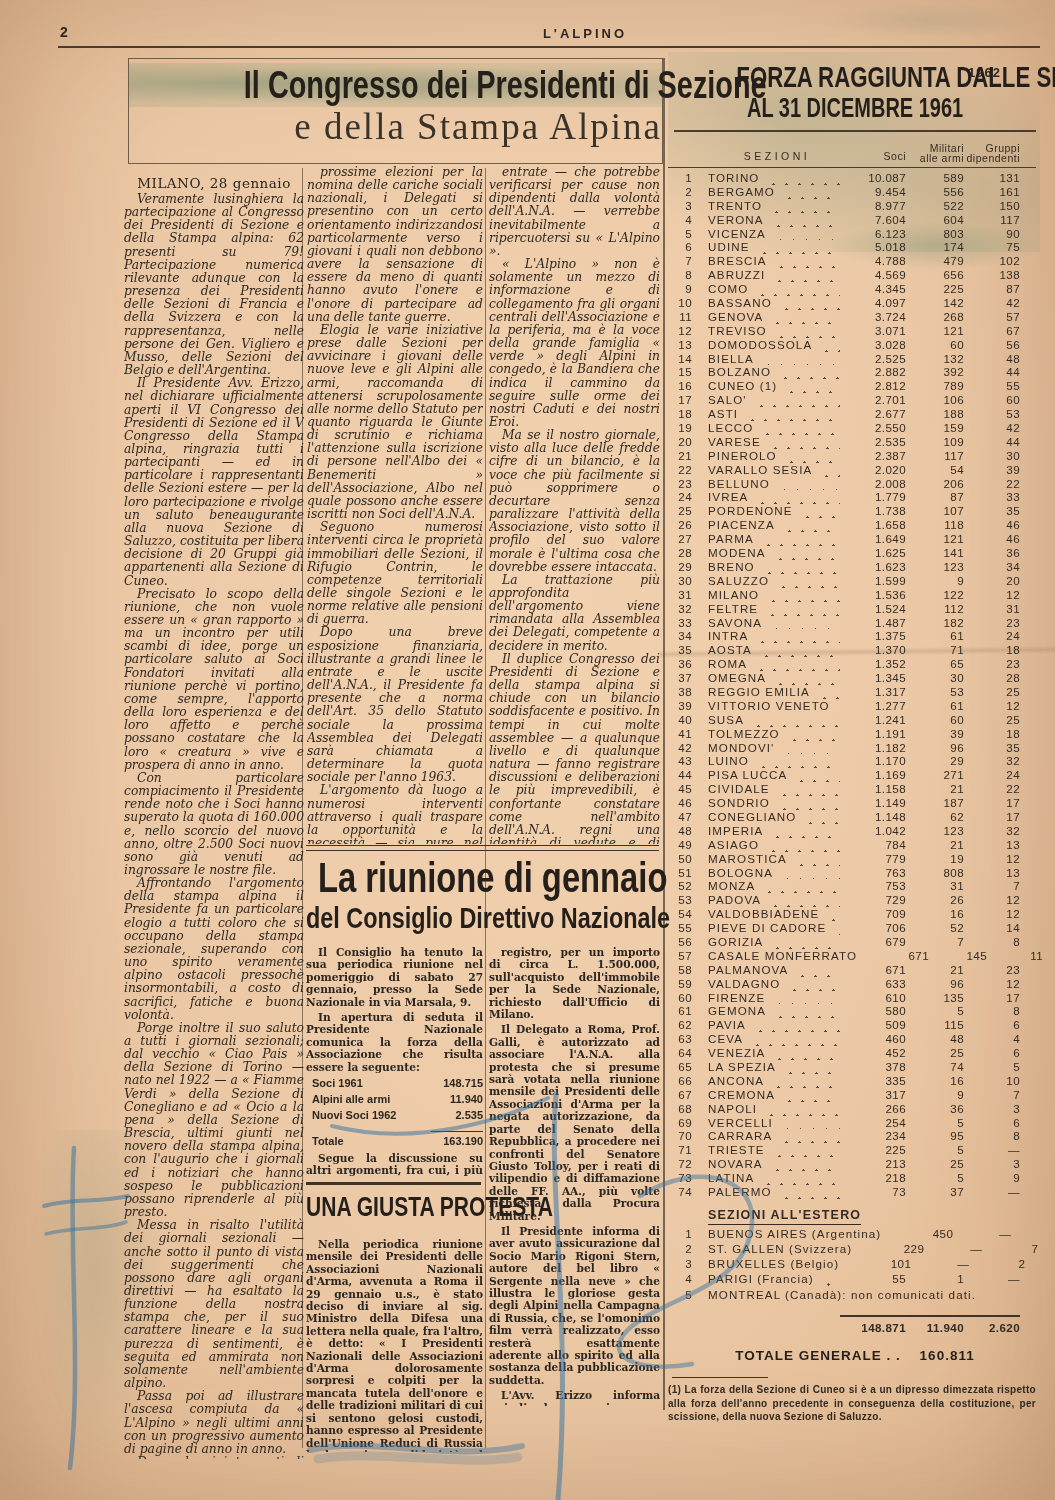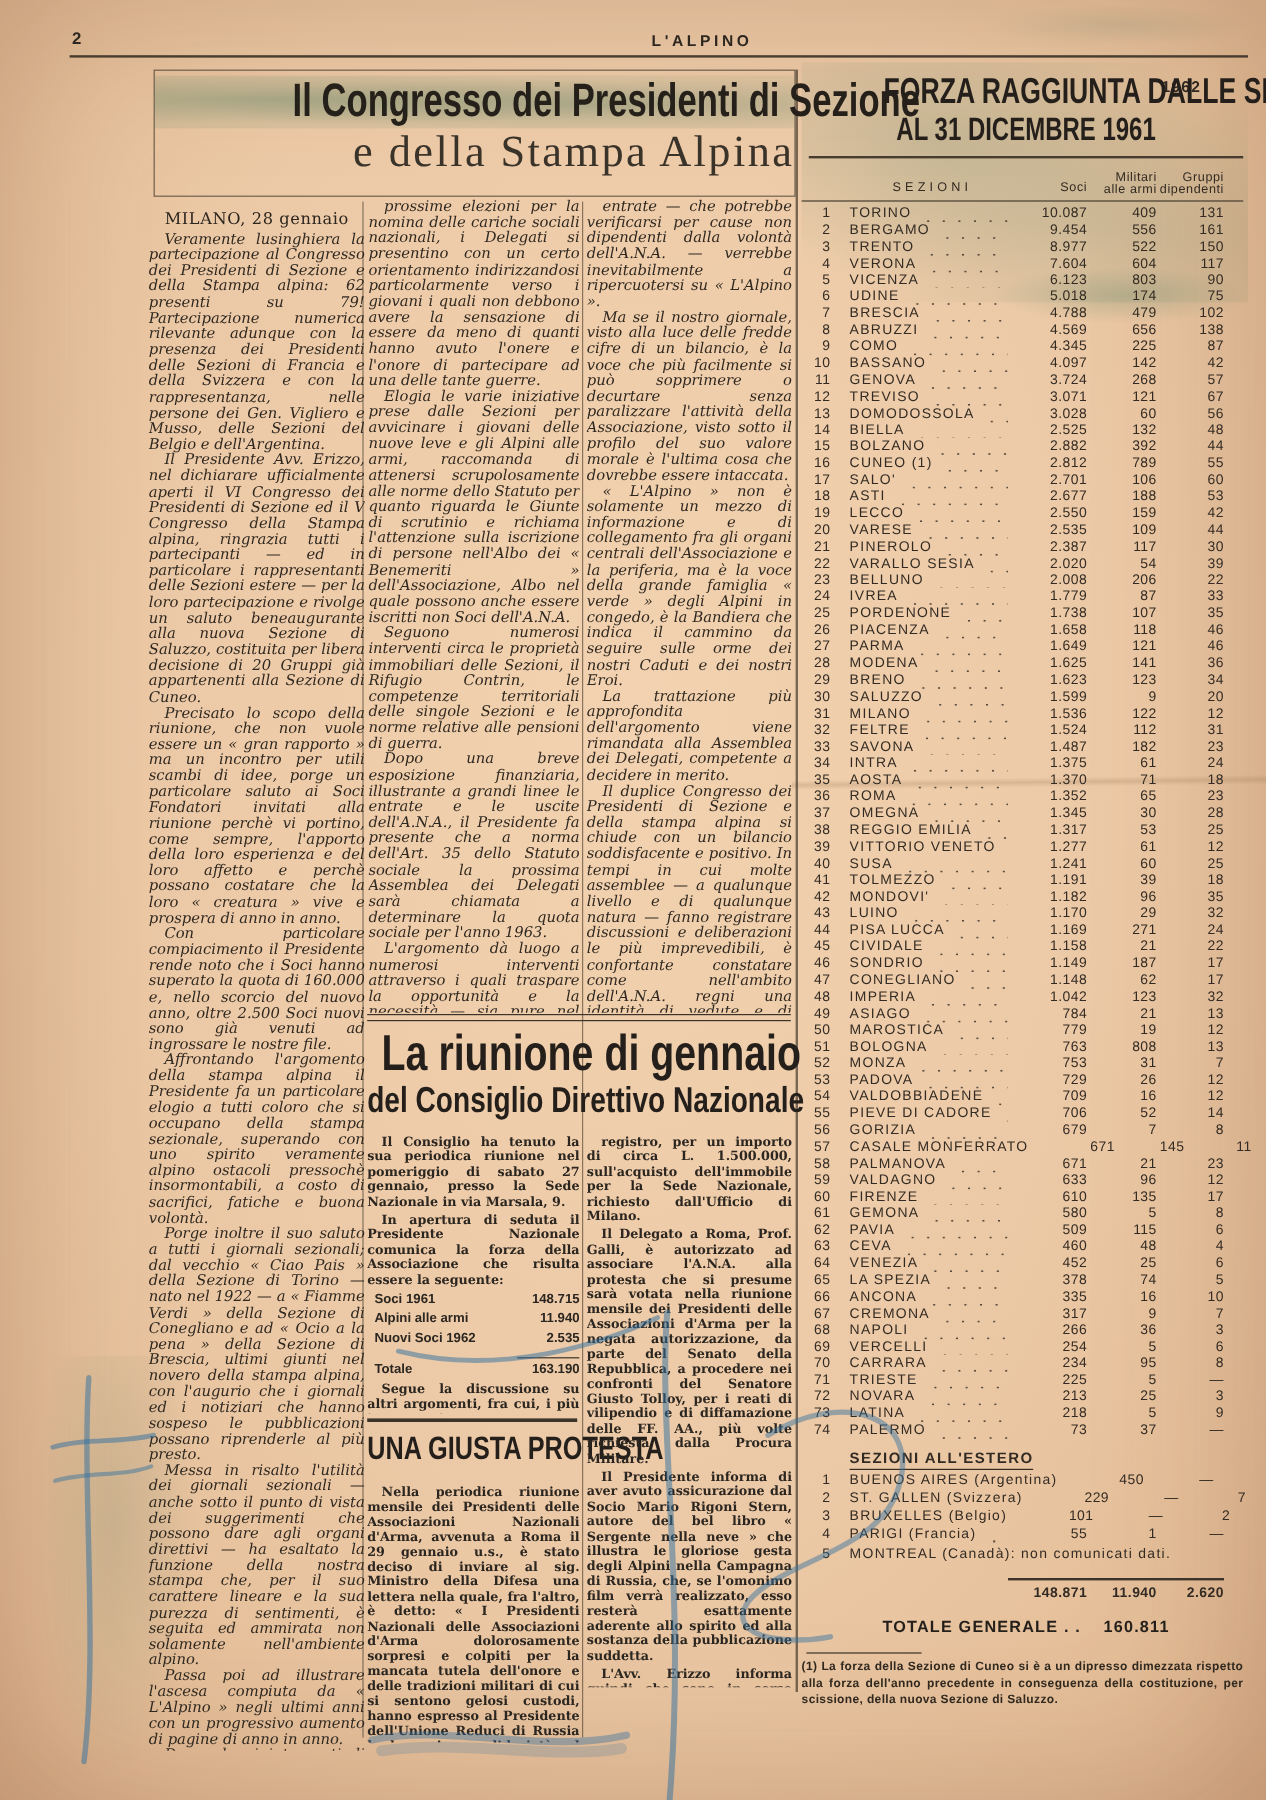--- a/index.html
+++ b/index.html
@@ -129,22 +129,22 @@
   <div class="col art1" id="c2">
       <p>prossime elezioni per la nomina delle cariche sociali nazionali, i Delegati si presentino con un certo orientamento indirizzandosi particolarmente verso i giovani i quali non debbono avere la sensazione di essere da meno di quanti hanno avuto l'onere e l'onore di partecipare ad una delle tante guerre.</p>
       <p>Elogia le varie iniziative prese dalle Sezioni per avvicinare i giovani delle nuove leve e gli Alpini alle armi, raccomanda di attenersi scrupolosamente alle norme dello Statuto per quanto riguarda le Giunte di scrutinio e richiama l'attenzione sulla iscrizione di persone nell'Albo dei « Benemeriti » dell'Associazione, Albo nel quale possono anche essere iscritti non Soci dell'A.N.A.</p>
       <p>Seguono numerosi interventi circa le proprietà immobiliari delle Sezioni, il Rifugio Contrin, le competenze territoriali delle singole Sezioni e le norme relative alle pensioni di guerra.</p>
       <p>Dopo una breve esposizione finanziaria, illustrante a grandi linee le entrate e le uscite dell'A.N.A., il Presidente fa presente che a norma dell'Art. 35 dello Statuto sociale la prossima Assemblea dei Delegati sarà chiamata a determinare la quota sociale per l'anno 1963.</p>
       <p>L'argomento dà luogo a numerosi interventi attraverso i quali traspare la opportunità e la necessità — sia pure nel difforme parere di alcune Sezioni — di addivenire ad un lieve aggiornamento della quota sociale, che dia modo di assicurare la continuità nell'autosufficienza e nell'indipendenza finanziaria delle varie attività dell'Associazione.</p>
     </div>
   <div class="col art1" id="c3">
     <div>
         <p>entrate — che potrebbe verificarsi per cause non dipendenti dalla volontà dell'A.N.A. — verrebbe inevitabilmente a ripercuotersi su « L'Alpino ».</p>
+        <p>« L'Alpino » non è solamente un mezzo di informazione e di collegamento fra gli organi centrali dell'Associazione e la periferia, ma è la voce della grande famiglia « verde » degli Alpini in congedo, è la Bandiera che indica il cammino da seguire sulle orme dei nostri Caduti e dei nostri Eroi.</p>
         <p>Ma se il nostro giornale, visto alla luce delle fredde cifre di un bilancio, è la voce che più facilmente si può sopprimere o decurtare senza paralizzare l'attività della Associazione, visto sotto il profilo del suo valore morale è l'ultima cosa che dovrebbe essere intaccata.</p>
-        <p>« L'Alpino » non è solamente un mezzo di informazione e di collegamento fra gli organi centrali dell'Associazione e la periferia, ma è la voce della grande famiglia « verde » degli Alpini in congedo, è la Bandiera che indica il cammino da seguire sulle orme dei nostri Caduti e dei nostri Eroi.</p>
         <p>La trattazione più approfondita dell'argomento viene rimandata alla Assemblea dei Delegati, competente a decidere in merito.</p>
         <p>Il duplice Congresso dei Presidenti di Sezione e della stampa alpina si chiude con un bilancio soddisfacente e positivo. In tempi in cui molte assemblee — a qualunque livello e di qualunque natura — fanno registrare discussioni e deliberazioni le più imprevedibili, è confortante constatare come nell'ambito dell'A.N.A. regni una identità di vedute e di intenti che mai vengono a smentire le gloriose tradizioni delle Truppe Alpine e gli scopi e le finalità dell'Associazione.</p>
       </div>
 
   </div>
 
   <div class="a2rule"></div>
   <div class="a2title">
     <div class="a2l1"><span class="condL">La riunione di gennaio</span></div>
     <div class="a2l2"><span class="condL">del Consiglio Direttivo Nazionale</span></div>
@@ -211,21 +211,21 @@
           <span>dipendenti</span>
         </span>
     </div>
     <div class="thead-rule"></div>
     <div class="rows">
         <div class="trow">
           <span class="tnum">1</span>
           <span class="tname">TORINO</span>
           <span class="dots"></span>
           <span class="tval">10.087</span>
-          <span class="tval mil">409</span>
+          <span class="tval mil">589</span>
           <span class="tval gru">131</span>
         </div>
         <div class="trow">
           <span class="tnum">2</span>
           <span class="tname">BERGAMO</span>
           <span class="dots"></span>
           <span class="tval">9.454</span>
           <span class="tval mil">556</span>
           <span class="tval gru">161</span>
         </div>

